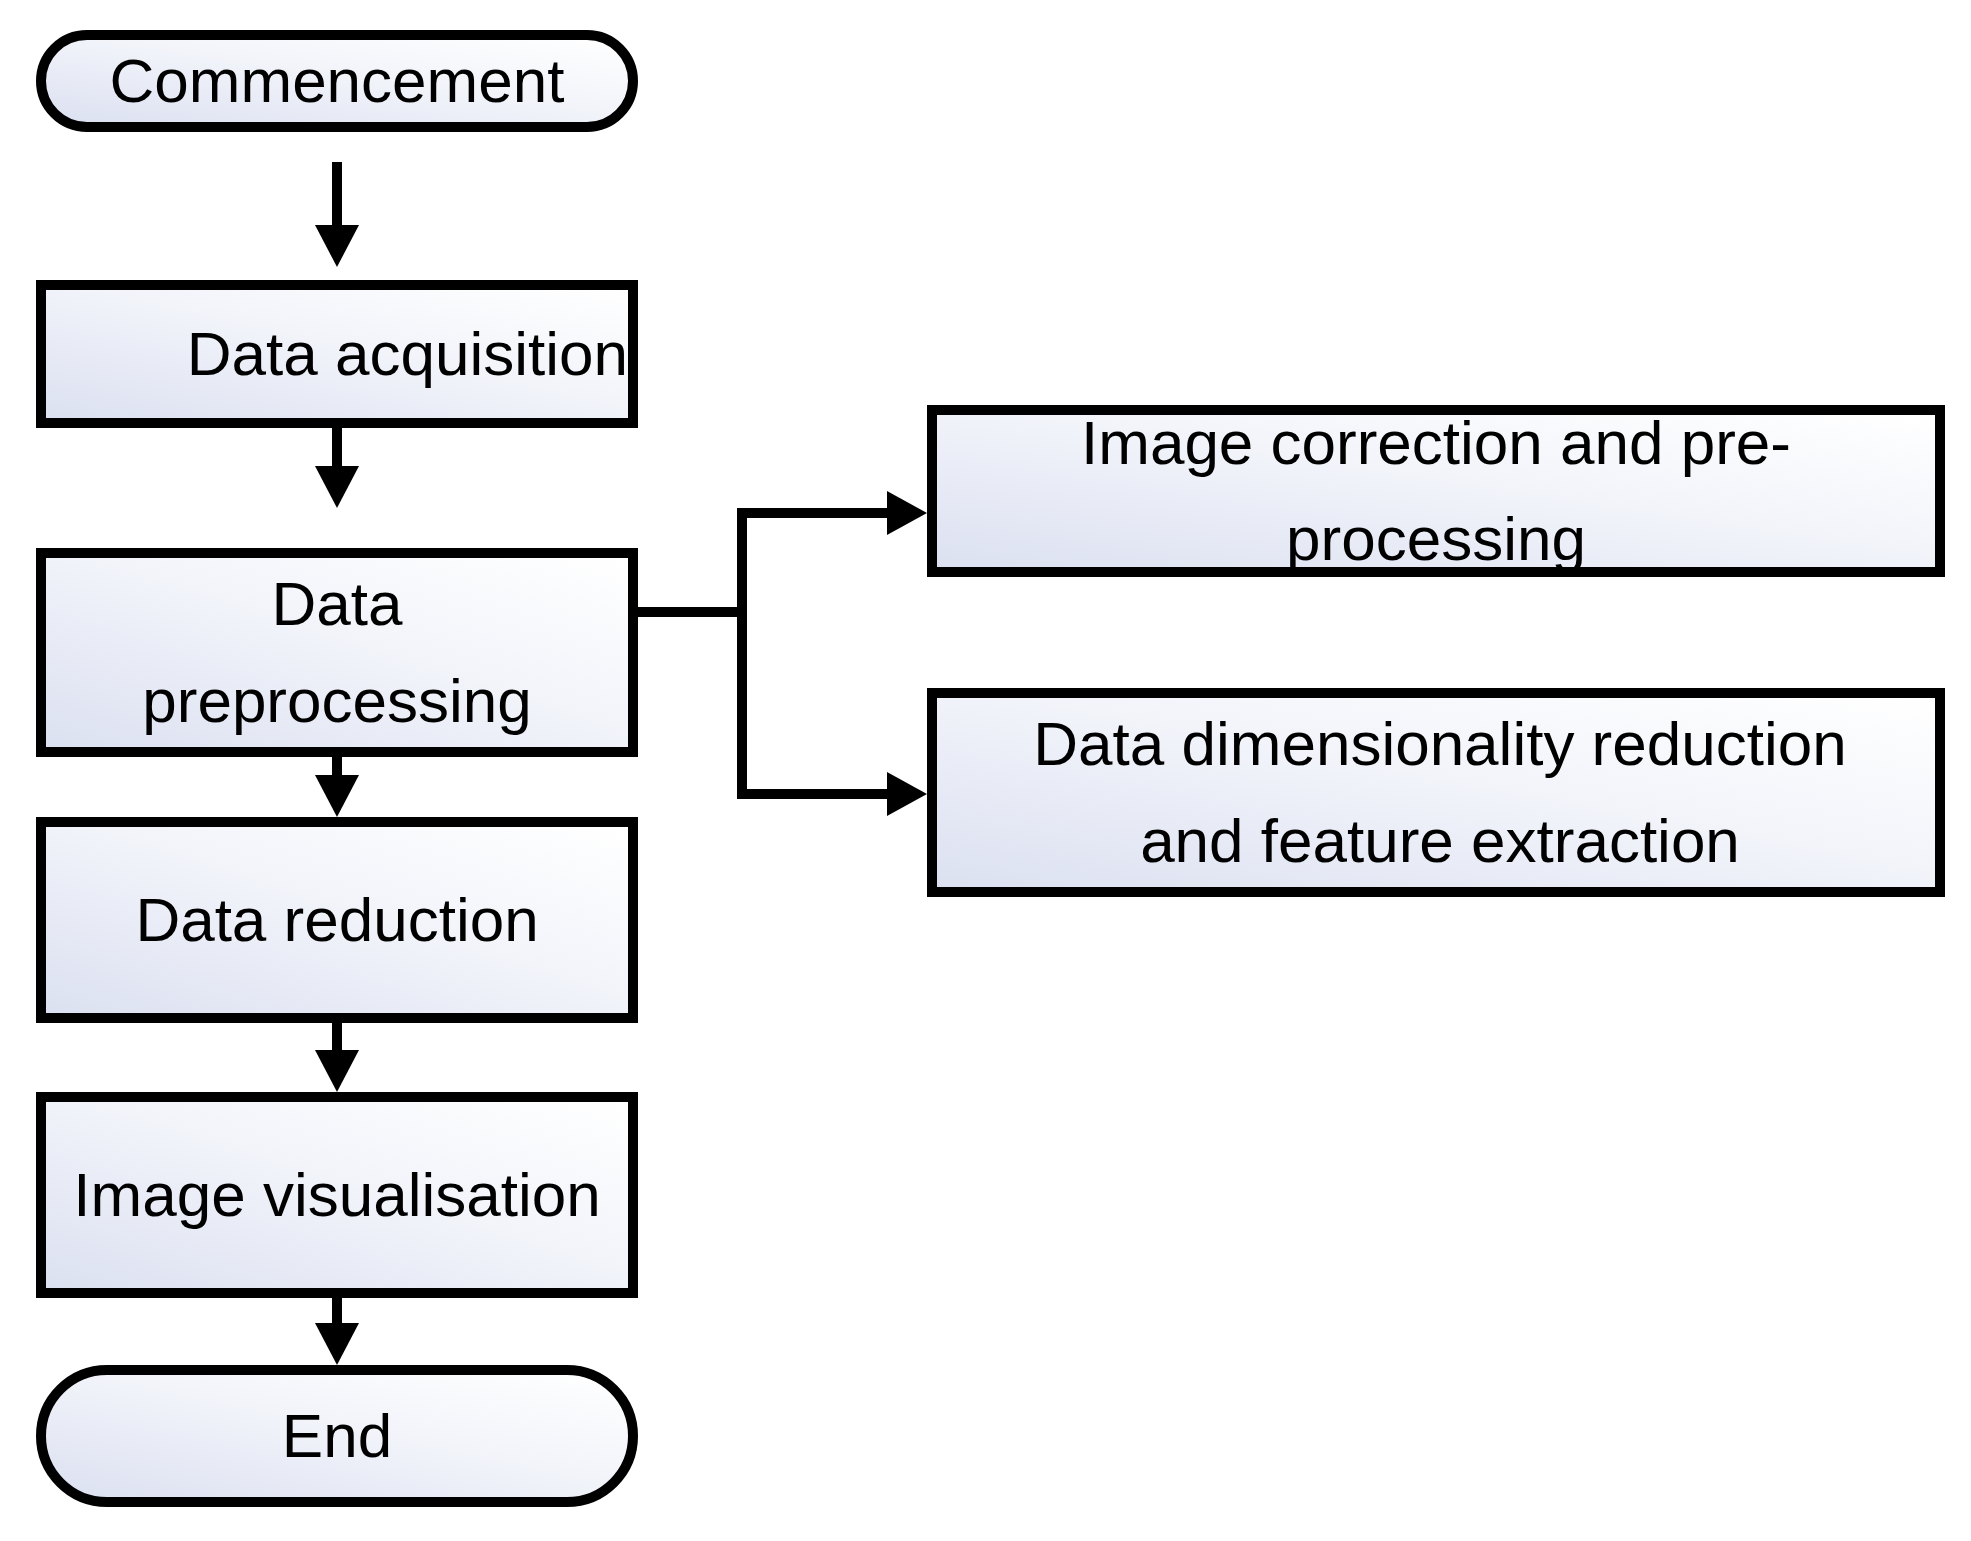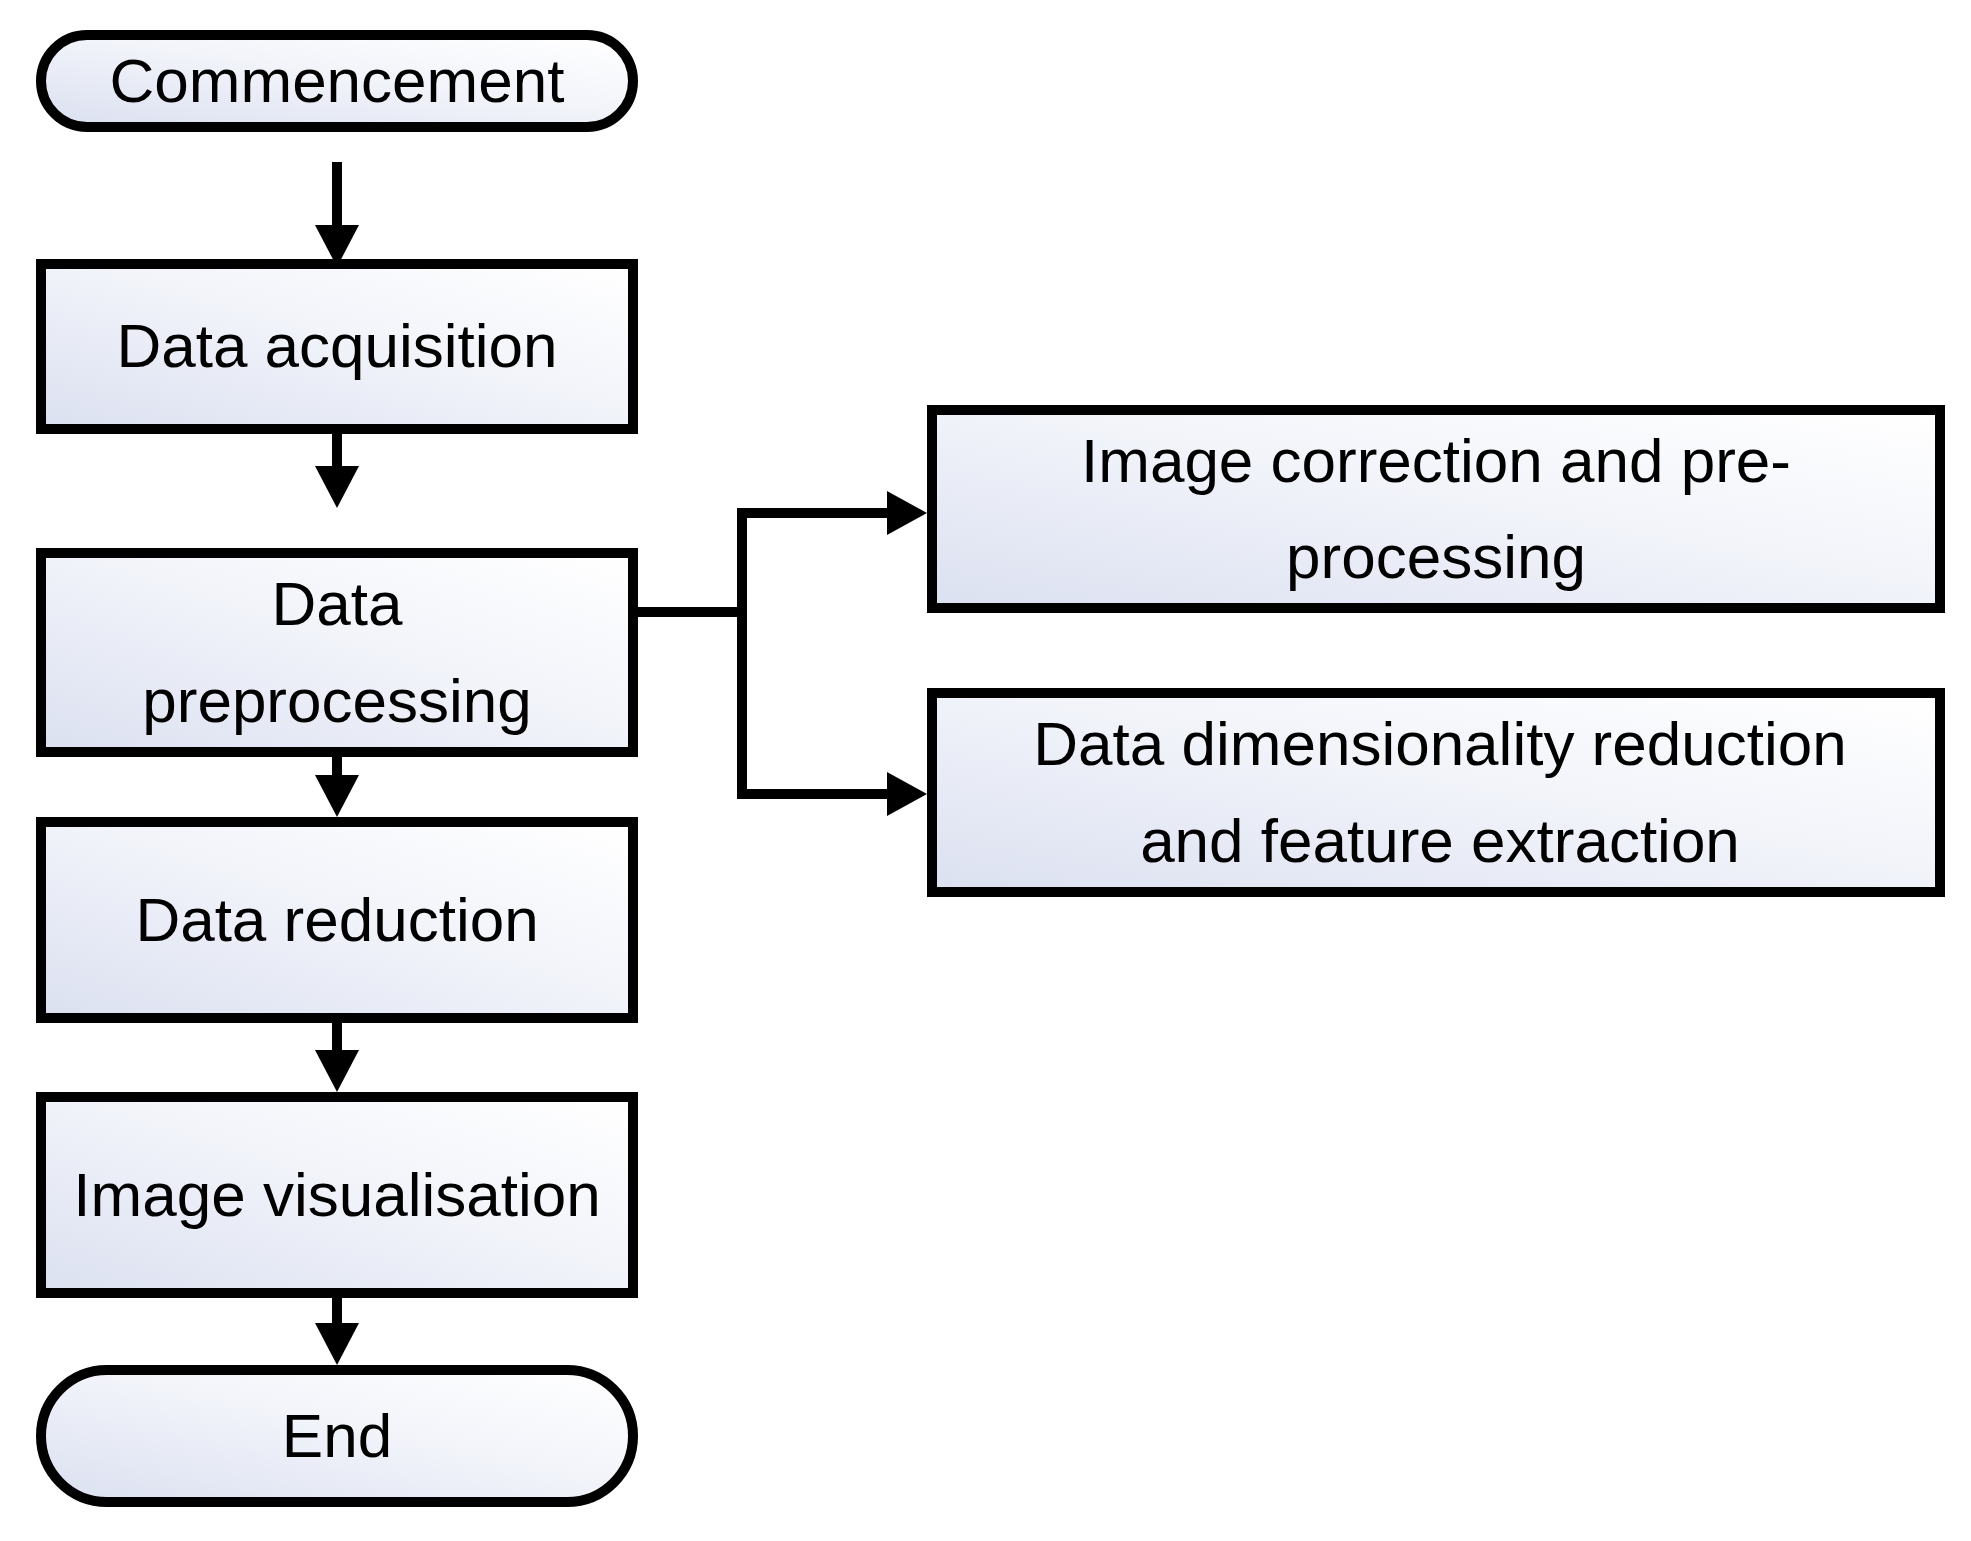--- a/index.html
+++ b/index.html
@@ -30,26 +30,26 @@
     text-align: center;
     color: #000000;
     font-size: 62px;
     line-height: 1.55;
   }
   .node .label { white-space: pre-line; }
   .terminator { border-radius: 999px; }
 
   
   #node-commencement   { left: 36px;  top: 30px;   width: 602px;  height: 102px; }
-  #node-acquisition    { left: 36px;  top: 259px;  width: 602px;  height: 175px; }
+  #node-acquisition    { left: 36px;  top: 280px;  width: 602px;  height: 148px; justify-content: flex-end; }
   #node-preprocessing  { left: 36px;  top: 508px;  width: 602px;  height: 209px; margin-top: 40px; }
   #node-analysis       { left: 36px;  top: 817px;  width: 602px;  height: 206px; }
   #node-visualisation  { left: 36px;  top: 1092px; width: 602px;  height: 206px; }
   #node-end            { left: 36px;  top: 1365px; width: 602px;  height: 142px; }
-  #node-image-correction { left: 927px; top: 405px; width: 1018px; height: 208px; justify-content: center; }
+  #node-image-correction { left: 927px; top: 405px; width: 1018px; height: 172px; justify-content: center; }
   #node-dim-reduction    { left: 927px; top: 688px; width: 1018px; height: 209px; padding-left: 8px; }
 </style>
 </head>
 <body>
 
 <div class="canvas">
 
   <svg class="connectors" viewBox="0 0 1971 1541" aria-hidden="true">
 
     <g>

